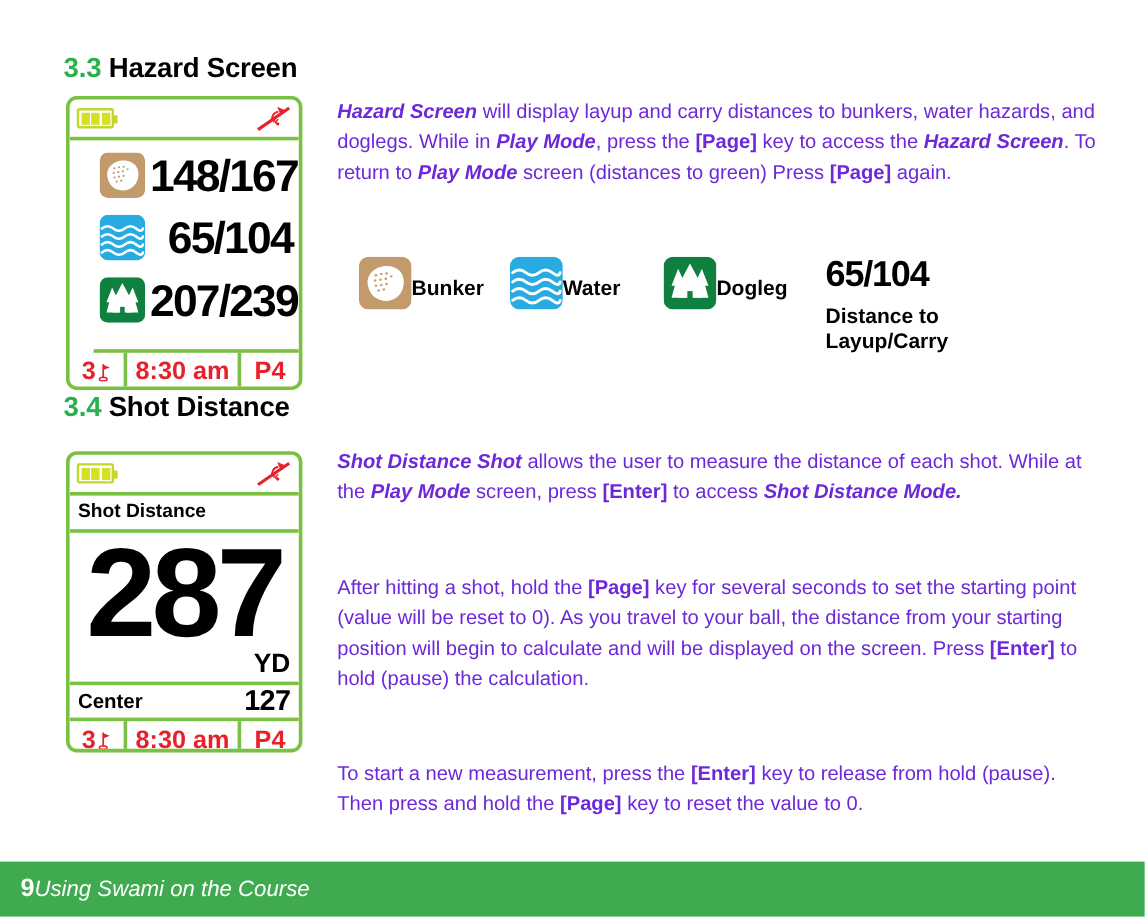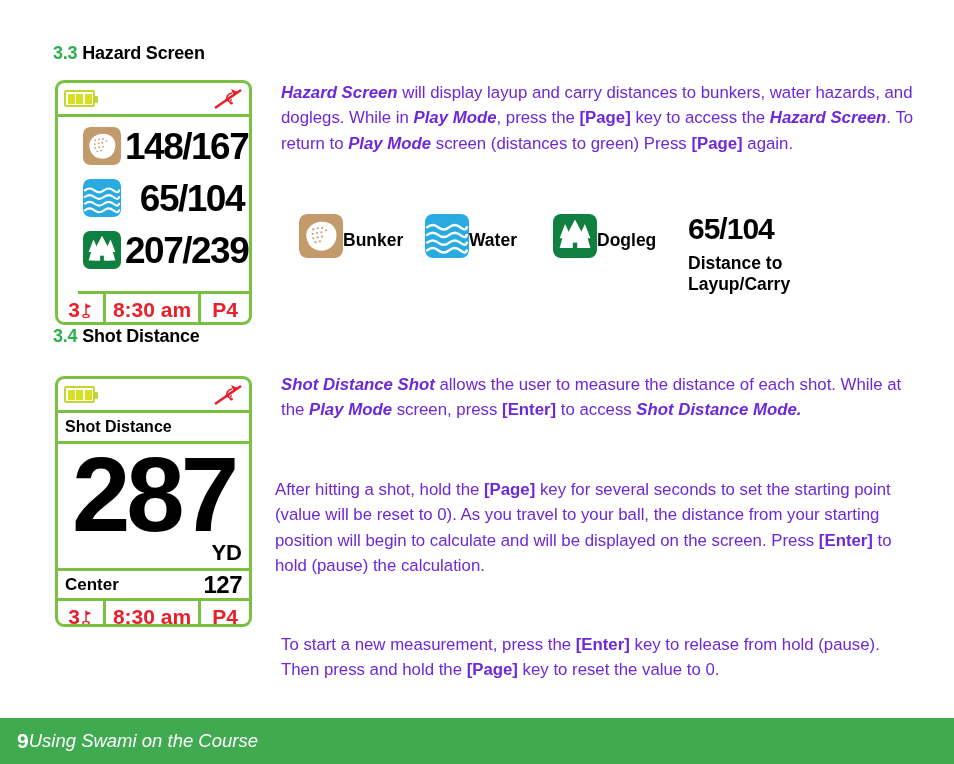--- a/index.html
+++ b/index.html
@@ -18,21 +18,21 @@
 
   .page {
     position: relative;
     width: 954px;
     height: 764px;
   }
 
   
   .section-heading {
     position: absolute;
-    font-size: 18px;
+    font-size: 23px;
     font-weight: bold;
     letter-spacing: -0.2px;
     white-space: nowrap;
   }
   .section-heading .num {
     color: #2ab14f;
   }
   .section-heading .ttl {
     color: #000000;
   }
@@ -473,21 +473,21 @@
           </svg>
         </span>
       </div>
       <div class="bb-cell bb-time">8:30 am</div>
       <div class="bb-cell bb-par">P4</div>
     </div>
   </div>
 
   <div class="body-text" style="left:281px; top:372px; width:638px;"><i class="bi">Shot Distance Shot</i> allows the user to measure the distance of each shot. While at the <i class="bi">Play Mode</i> screen, press <b>[Enter]</b> to access <i class="bi">Shot Distance Mode.</i></div>
 
-  <div class="body-text" style="left:275px; top:477px; width:638px;">After hitting a shot, hold the <b>[Page]</b> key for several seconds to set the starting point (value will be reset to 0). As you travel to your ball, the distance from your starting position will begin to calculate and will be displayed on the screen. Press <b>[Enter]</b> to hold (pause) the calculation.</div>
+  <div class="body-text" style="left:281px; top:477px; width:638px;">After hitting a shot, hold the <b>[Page]</b> key for several seconds to set the starting point (value will be reset to 0). As you travel to your ball, the distance from your starting position will begin to calculate and will be displayed on the screen. Press <b>[Enter]</b> to hold (pause) the calculation.</div>
 
   <div class="body-text" style="left:281px; top:632px; width:638px;">To start a new measurement, press the <b>[Enter]</b> key to release from hold (pause). Then press and hold the <b>[Page]</b> key to reset the value to 0.</div>
 
   <div class="footer">
     <span class="pg">9</span>
     <span class="ftxt">Using Swami on the Course</span>
   </div>
 
 </div>
 

